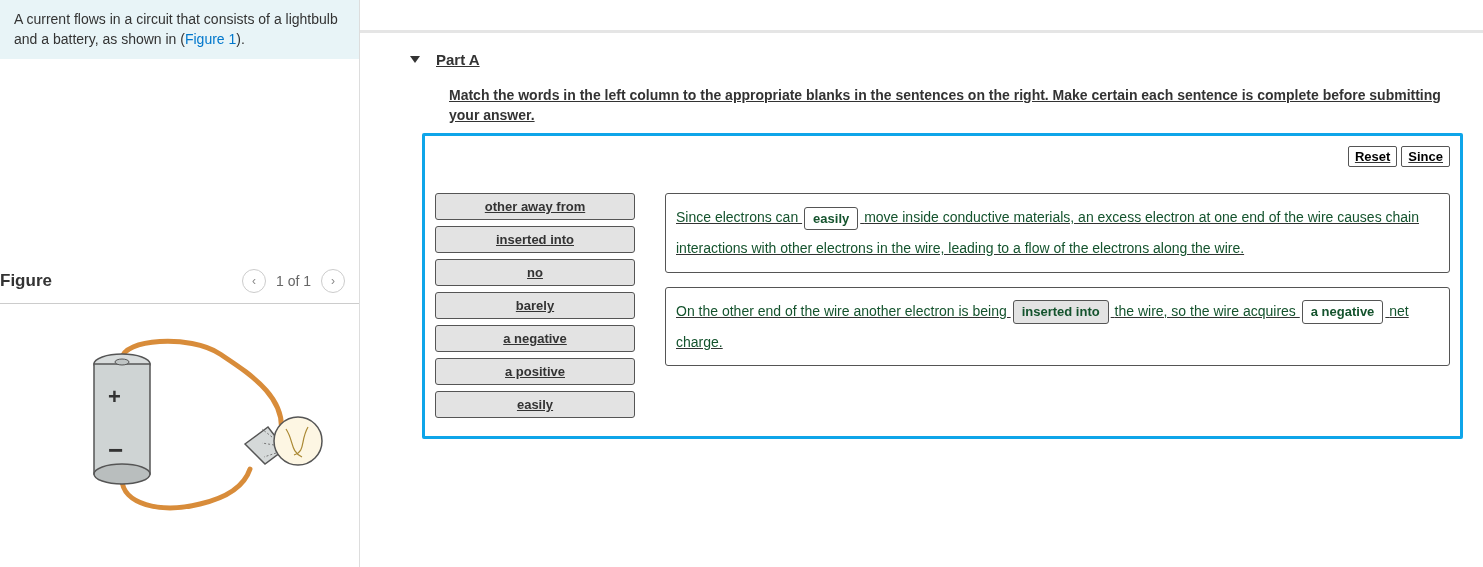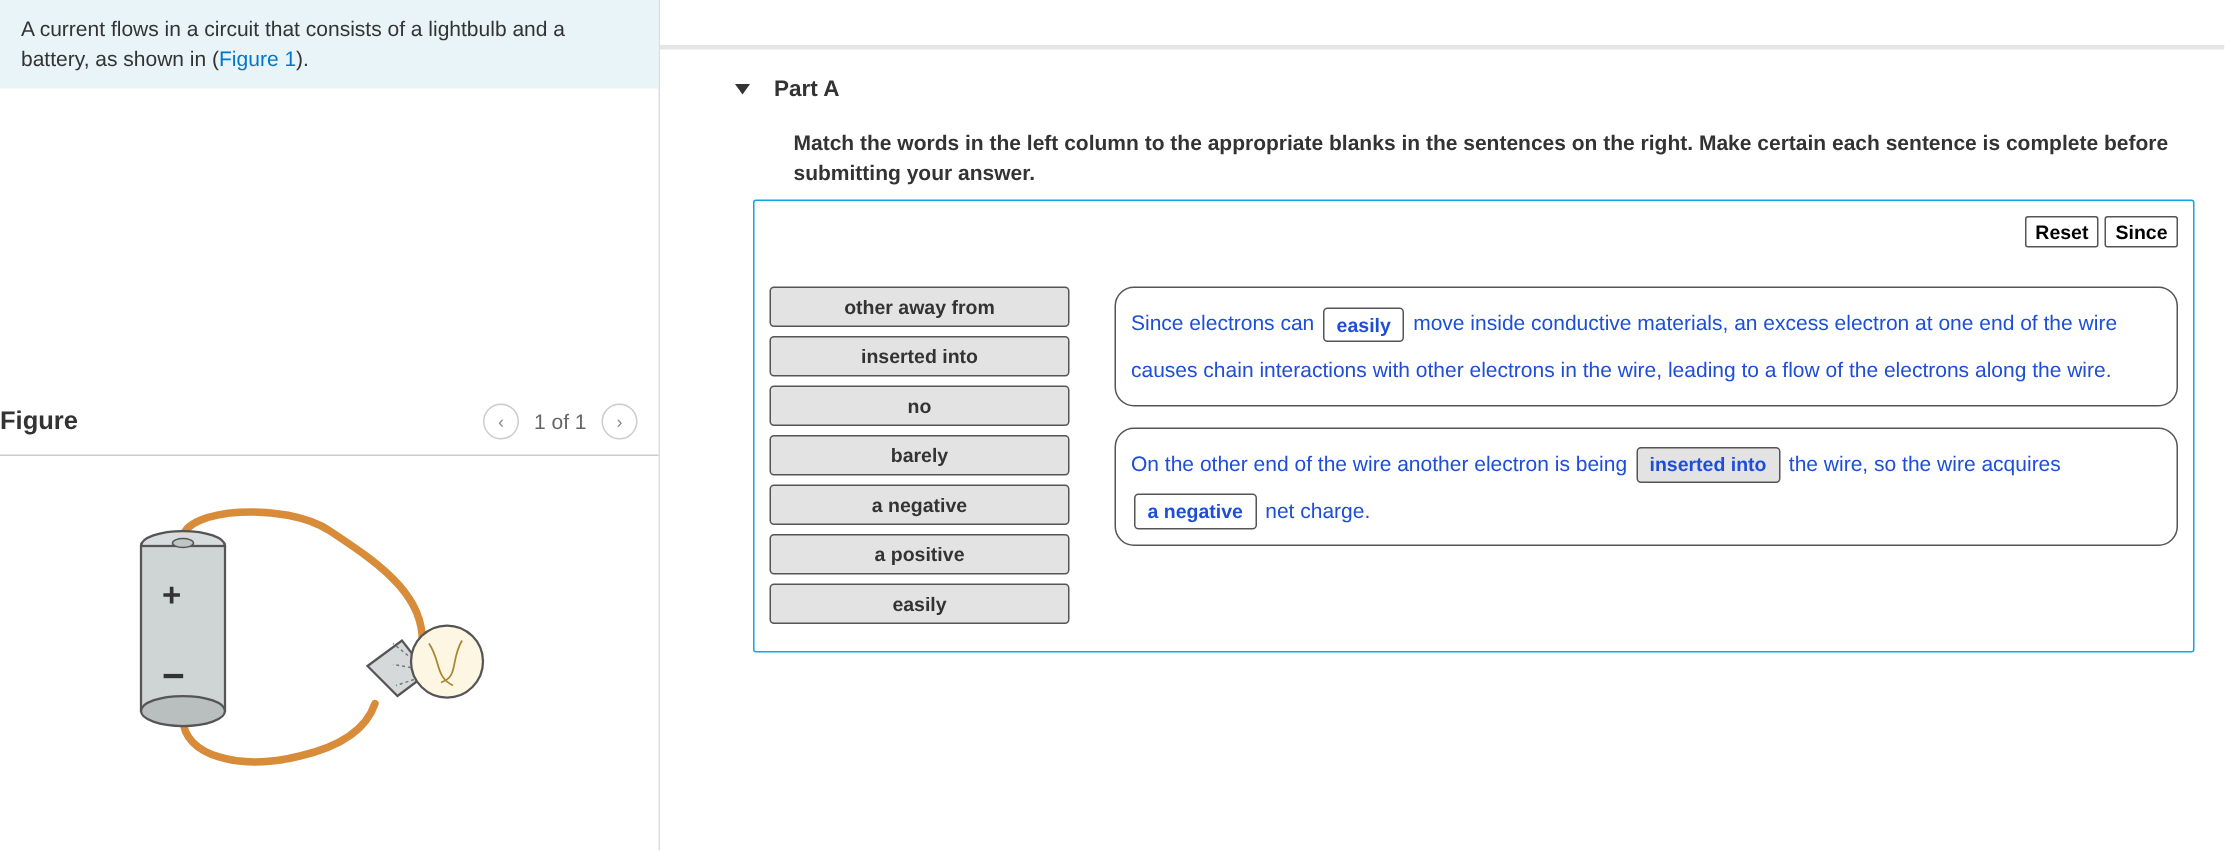--- a/index.html
+++ b/index.html
@@ -6,21 +6,21 @@
 body {
   font-family: Arial, Helvetica, sans-serif;
   font-size: 14px;
   color: #333;
   background: #fff;
   width: 1483px;
   height: 567px;
   display: flex;
 }
 .left-panel {
-  width: 440px;
+  width: 360px;
   padding: 0;
   border-right: 1px solid #ddd;
   position: relative;
 }
 .prompt-box {
   background: #e8f4f7;
   padding: 10px 14px;
   margin: 0;
   color: #333;
   line-height: 1.4;
@@ -55,41 +55,42 @@
   color: #888; font-size: 12px; cursor: pointer;
 }
 .circuit-figure {
   margin-top: 25px;
   padding-left: 50px;
 }
 .right-panel {
   flex: 1;
   padding: 0;
   position: relative;
+  text-decoration: underline;
 }
 .part-header {
   display: flex;
   align-items: center;
   gap: 16px;
   padding: 18px 0 18px 50px;
   border-top: 3px solid #e5e5e5;
   margin-top: 30px;
 }
 .caret-down {
   width: 0; height: 0;
   border-left: 5px solid transparent;
   border-right: 5px solid transparent;
   border-top: 7px solid #333;
 }
 .part-title { font-weight: bold; font-size: 15px; }
 .question-area { padding: 0 20px 0 62px; }
 .question-text { color: #444; margin-bottom: 10px; line-height: 1.4; }
 .instructions { font-weight: bold; color: #333; line-height: 1.4; margin-bottom: 8px; margin-left: 27px; }
 .answer-box {
-  border: 1px solid #0ea5e9;
+  border: 3px solid #0ea5e9;
   border-radius: 2px;
   padding: 10px 10px 18px 10px;
   margin-top: 6px;
 }
 .toolbar {
   display: flex;
   justify-content: flex-end;
   gap: 4px;
   margin-bottom: 26px;
 }
@@ -126,25 +127,25 @@
   cursor: move;
 }
 .sentence-col {
   flex: 1;
   display: flex;
   flex-direction: column;
   gap: 14px;
 }
 .sentence-box {
   border: 1px solid #555;
-  border-radius: 13px;
+  border-radius: 3px;
   padding: 8px 10px;
   line-height: 2.2;
   font-size: 14px;
-  color: #1d4ed8;
+  color: #14532d;
 }
 .blank-outline {
   display: inline-block;
   border: 1px solid #555;
   border-radius: 3px;
   padding: 3px 8px;
   font-weight: bold;
   font-size: 13px;
   vertical-align: middle;
   line-height: 1.2;

